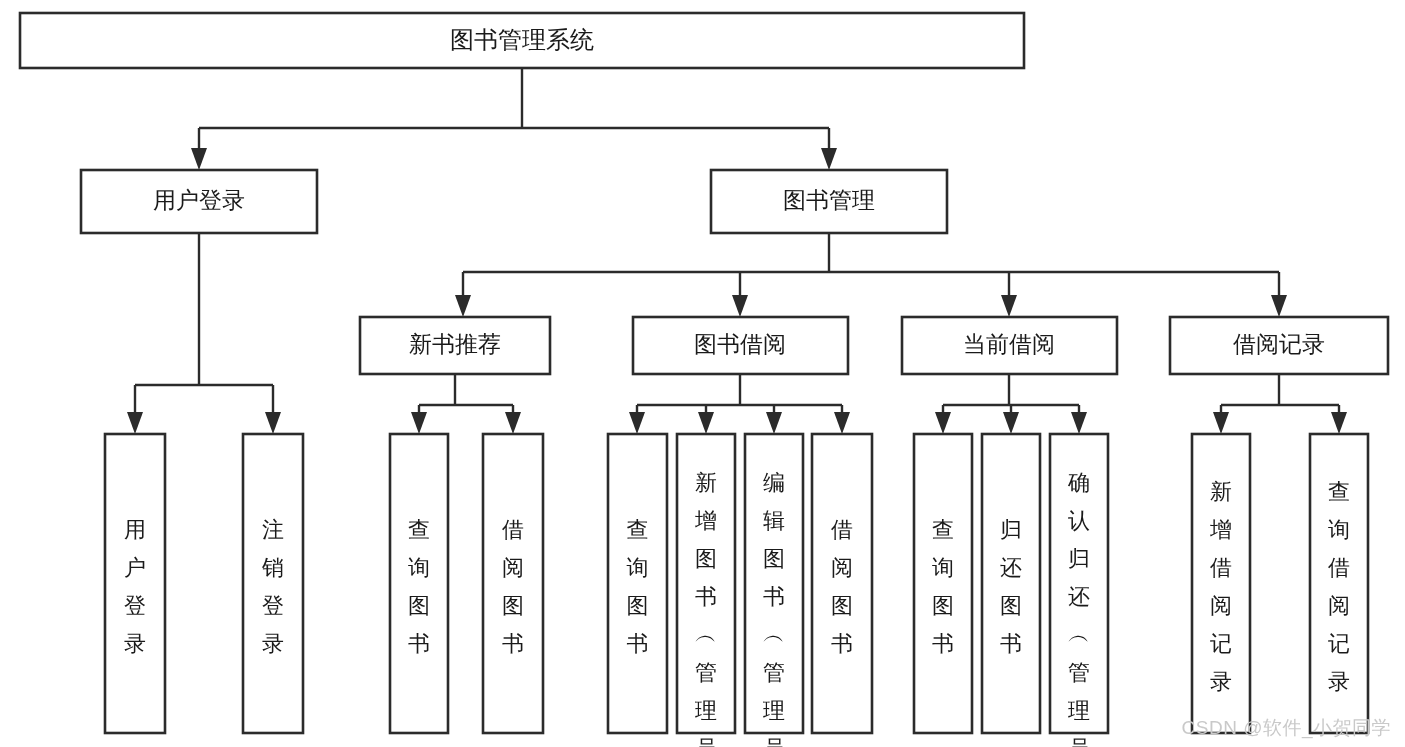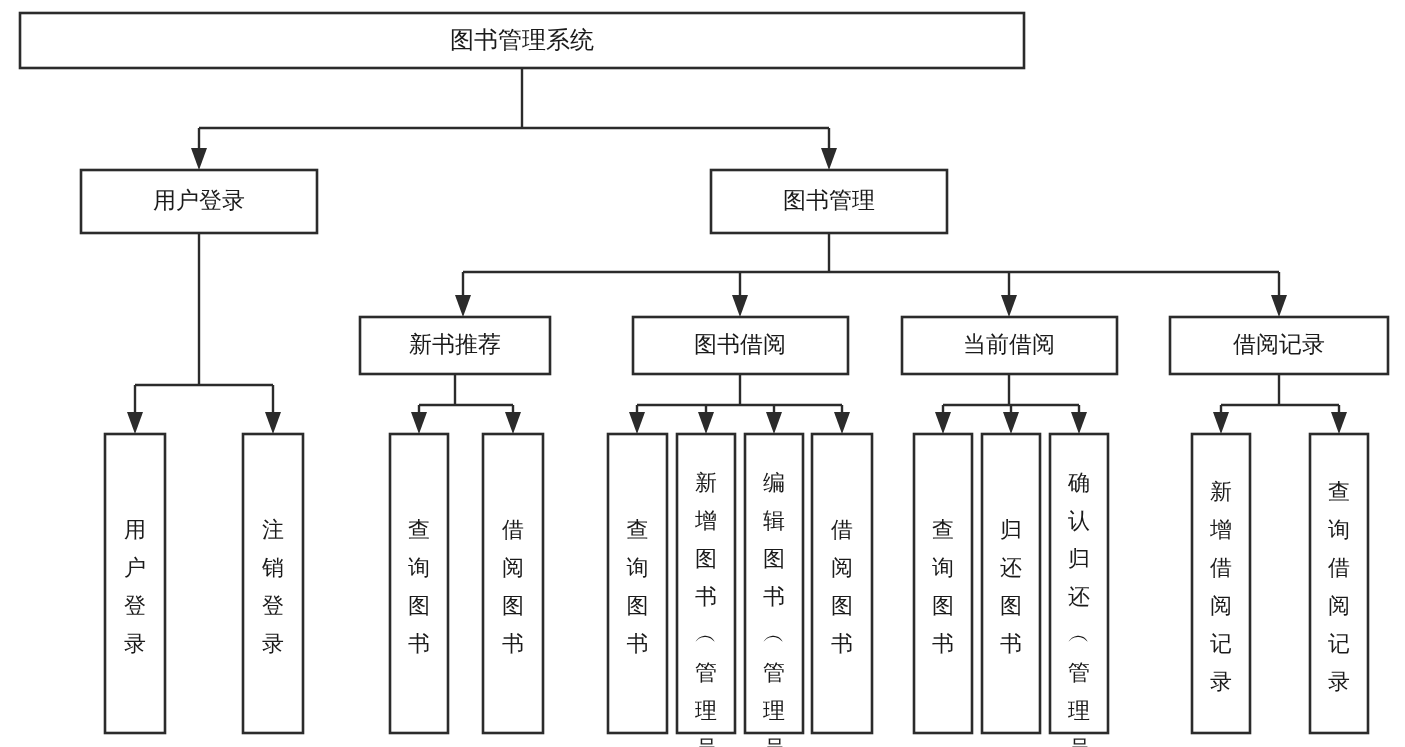--- a/index.html
+++ b/index.html
@@ -231,13 +231,14 @@
           <text class="leaf-label" x="1221" y="499.14"><tspan x="1221" dy="0">新</tspan><tspan x="1221" dy="38">增</tspan><tspan x="1221" dy="38">借</tspan><tspan x="1221" dy="38">阅</tspan><tspan x="1221" dy="38">记</tspan><tspan x="1221" dy="38">录</tspan></text>
         </g>
         <g>
           <rect class="node-box" x="1310" y="434" width="58" height="299"></rect>
           <text class="leaf-label" x="1339" y="499.14"><tspan x="1339" dy="0">查</tspan><tspan x="1339" dy="38">询</tspan><tspan x="1339" dy="38">借</tspan><tspan x="1339" dy="38">阅</tspan><tspan x="1339" dy="38">记</tspan><tspan x="1339" dy="38">录</tspan></text>
         </g>
       </g>
 
   </svg>
 
+  <div class="watermark">CSDN @软件_小贺同学</div>
 </div>
 
 </body></html>

